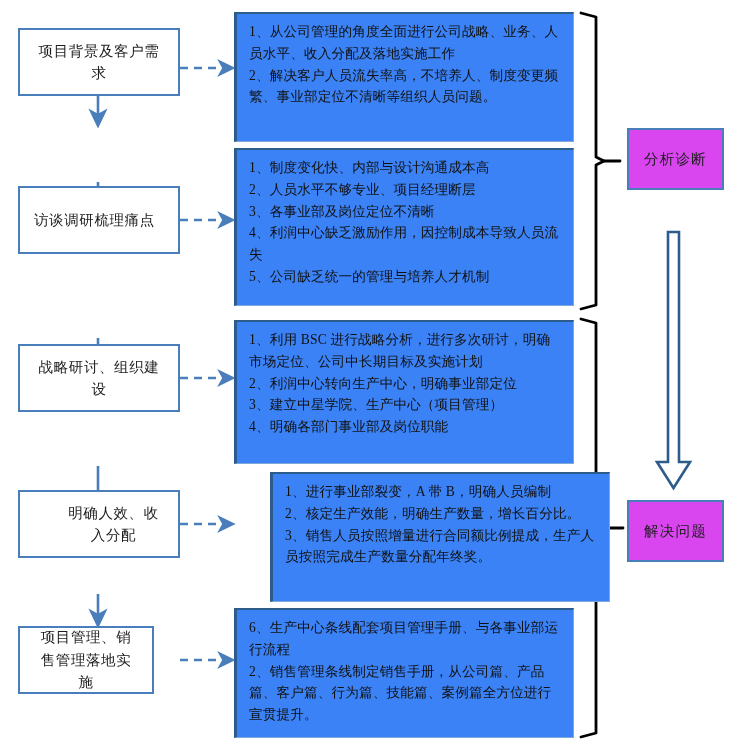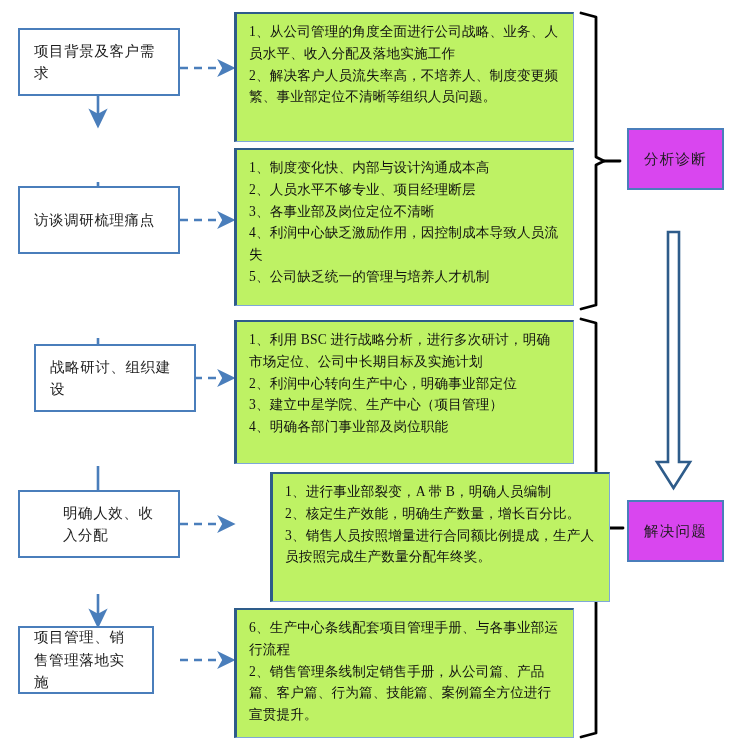--- a/index.html
+++ b/index.html
@@ -21,36 +21,37 @@
 
   
   .stage-box {
     position: absolute;
     box-sizing: border-box;
     border: 2px solid #4a7ebb;
     background: #ffffff;
     display: flex;
     align-items: center;
     padding: 0 14px;
+    text-align: center;
   }
   .stage-label {
     font-size: 14.5px;
     line-height: 1.55;
     color: #1c1c1c;
     letter-spacing: 0.6px;
   }
 
   
   .detail-box {
     position: absolute;
     box-sizing: border-box;
     border: 1.5px solid #7fa8d8;
     border-left: 3px solid #2e5c8a;
     border-top: 2px solid #2e5c8a;
-    background: #bef264;
+    background: #3b82f6;
     padding: 7px 10px 7px 12px;
   }
   .detail-line {
     font-size: 13.6px;
     line-height: 1.60;
     color: #111111;
     white-space: pre-wrap;
     letter-spacing: 0.15px;
   }
 
@@ -127,21 +128,21 @@
   </svg>
 
   <div class="stage-box" style="left:18px; top:28px; width:162px; height:68px;">
     <span class="stage-label">项目背景及客户需求</span>
   </div>
 
   <div class="stage-box" style="left:18px; top:186px; width:162px; height:68px;">
     <span class="stage-label">访谈调研梳理痛点</span>
   </div>
 
-  <div class="stage-box" style="left:18px; top:344px; width:162px; height:68px;margin-left:16px;">
+  <div class="stage-box" style="left:18px; top:344px; width:162px; height:68px;">
     <span class="stage-label">战略研讨、组织建设</span>
   </div>
 
   <div class="stage-box" style="left:18px; top:490px; width:162px; height:68px;padding-left:43px;">
     <span class="stage-label">明确人效、收入分配</span>
   </div>
 
   <div class="stage-box" style="left:18px; top:626px; width:136px; height:68px;">
     <span class="stage-label">项目管理、销售管理落地实施</span>
   </div>

